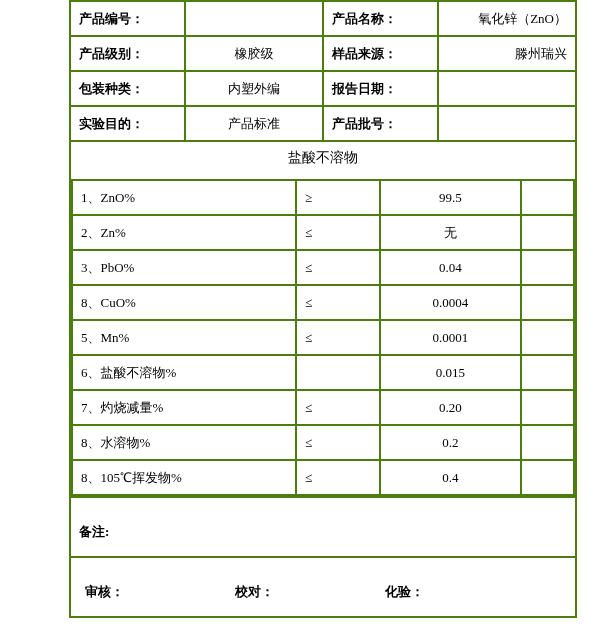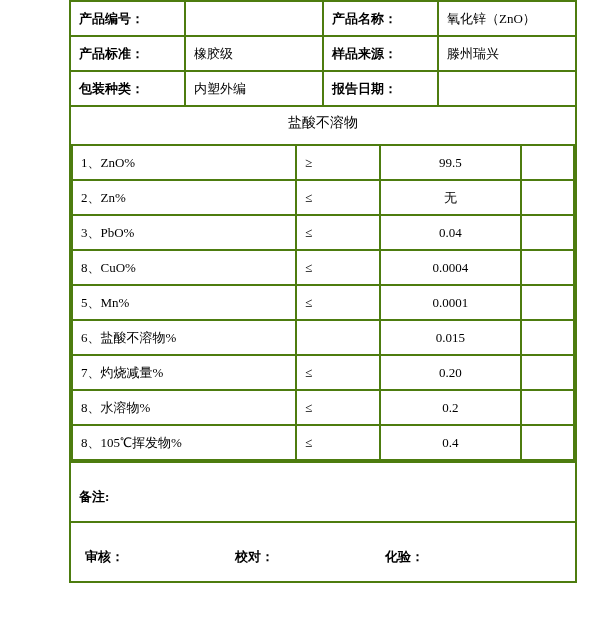--- a/index.html
+++ b/index.html
@@ -45,24 +45,25 @@
     padding: 0 8px;
     vertical-align: middle;
     height: 33px;
   }
   .lbl {
     font-weight: bold;
     width: 97px;
   }
   .val {
     width: 120px;
+    text-align: center;
   }
   .val-right {
     width: 120px;
-    text-align: left;
+    text-align: right;
     margin-left: 12px;
   }
   .section-head {
     text-align: center;
     font-size: 14px;
     height: 30px;
     font-family: "Liberation Serif", serif;
   }
   .analysis-cell {
     padding: 0 !important;
@@ -128,29 +129,35 @@
   <div class="table-wrap">
     <table class="report">
       <tbody>
         <tr>
           <td class="lbl">产品编号：</td>
           <td class="val"></td>
           <td class="lbl">产品名称：</td>
           <td class="val-right">氧化锌（ZnO）</td>
         </tr>
         <tr>
-          <td class="lbl">产品标准：</td>
+          <td class="lbl">产品级别：</td>
           <td class="val">橡胶级</td>
           <td class="lbl">样品来源：</td>
           <td class="val-right">滕州瑞兴</td>
         </tr>
         <tr>
           <td class="lbl">包装种类：</td>
           <td class="val">内塑外编</td>
           <td class="lbl">报告日期：</td>
+          <td class="val-right"></td>
+        </tr>
+        <tr>
+          <td class="lbl">实验目的：</td>
+          <td class="val">产品标准</td>
+          <td class="lbl">产品批号：</td>
           <td class="val-right"></td>
         </tr>
 
         <tr>
           <td colspan="4" class="analysis-cell">
             <div class="section-head" style="padding-top:7px;">盐酸不溶物</div>
             <table class="analysis">
               <tbody>
                 <tr>
                   <td class="a-name">1、ZnO%</td>

